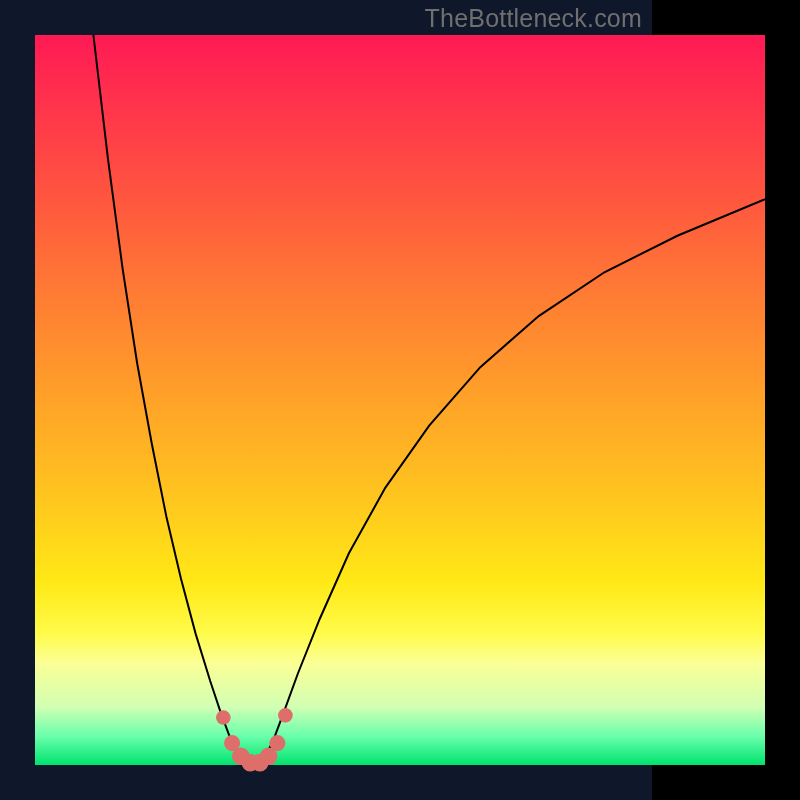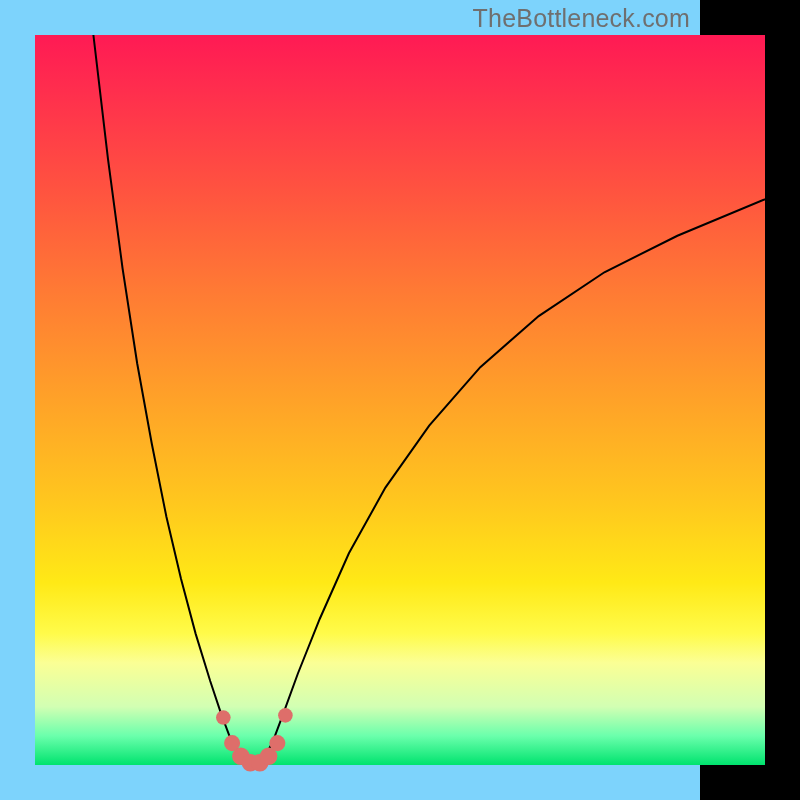--- a/index.html
+++ b/index.html
@@ -10,22 +10,21 @@
     background: #000;
     overflow: hidden;
     font-family: Arial, Helvetica, sans-serif;
   }
   .frame {
     position: absolute;
     top: 0;
     left: 0;
     width: 652px;
     height: 800px;
-    background: #7dd3fc;
-    padding-left: 48px;
+    background: #0f172a;
   }
   .watermark {
     position: absolute;
     top: 4px;
     right: 10px;
     color: #6f6f6f;
     font-size: 25px;
     font-weight: 400;
     letter-spacing: 0.2px;
     user-select: none;

